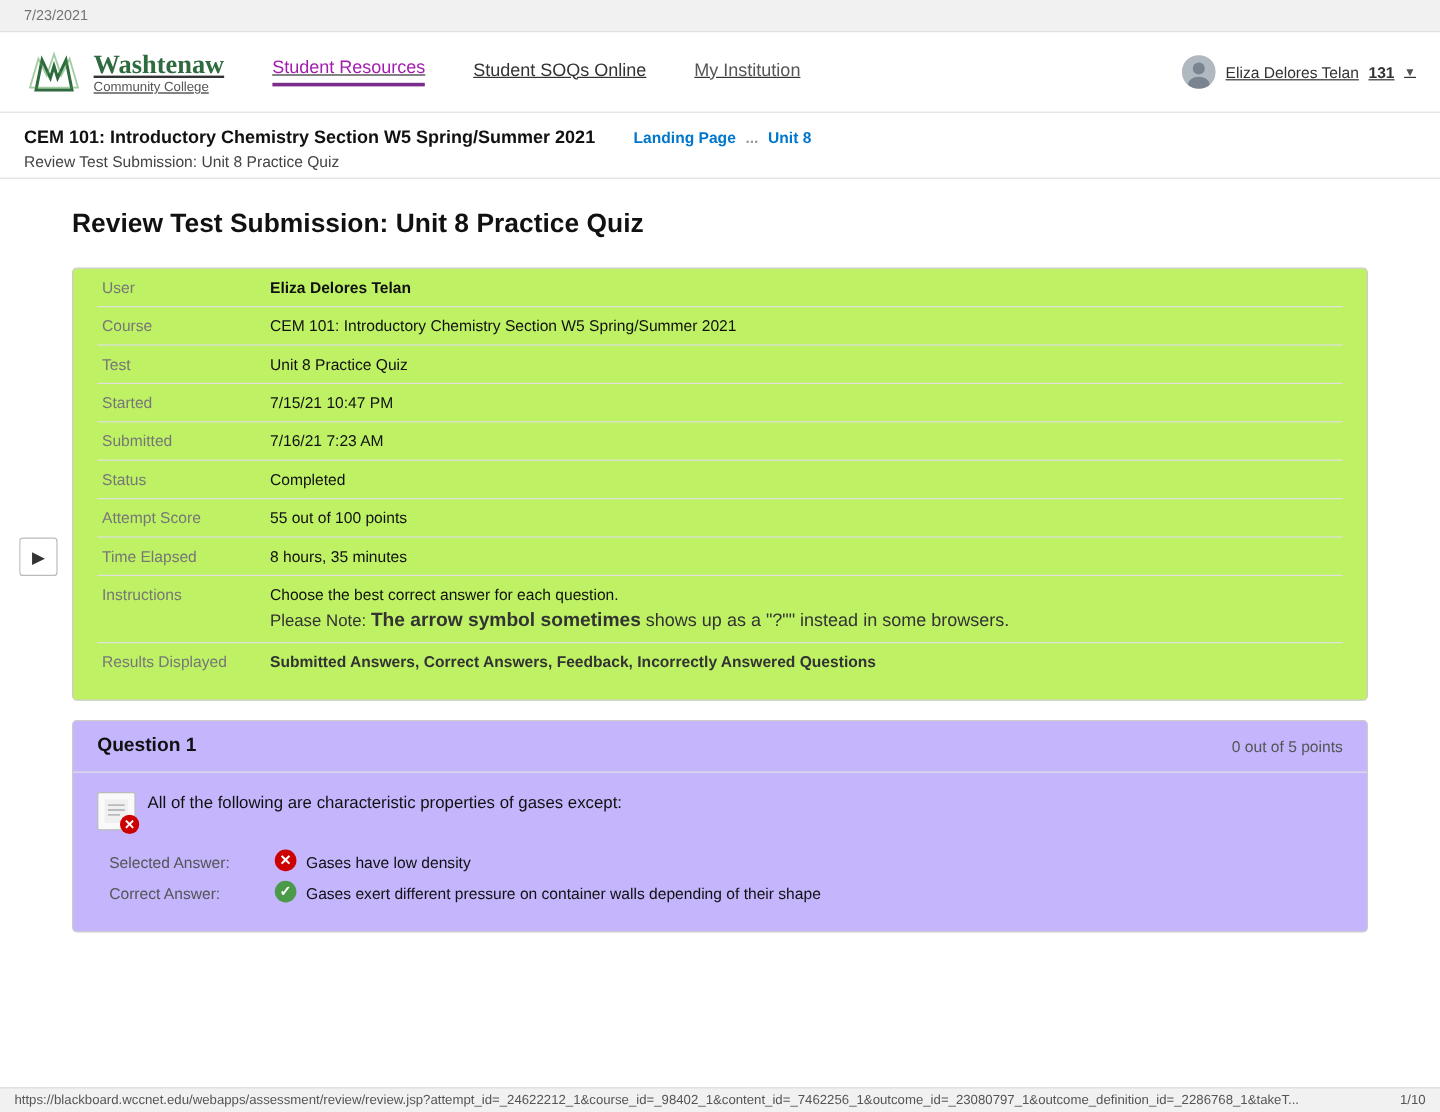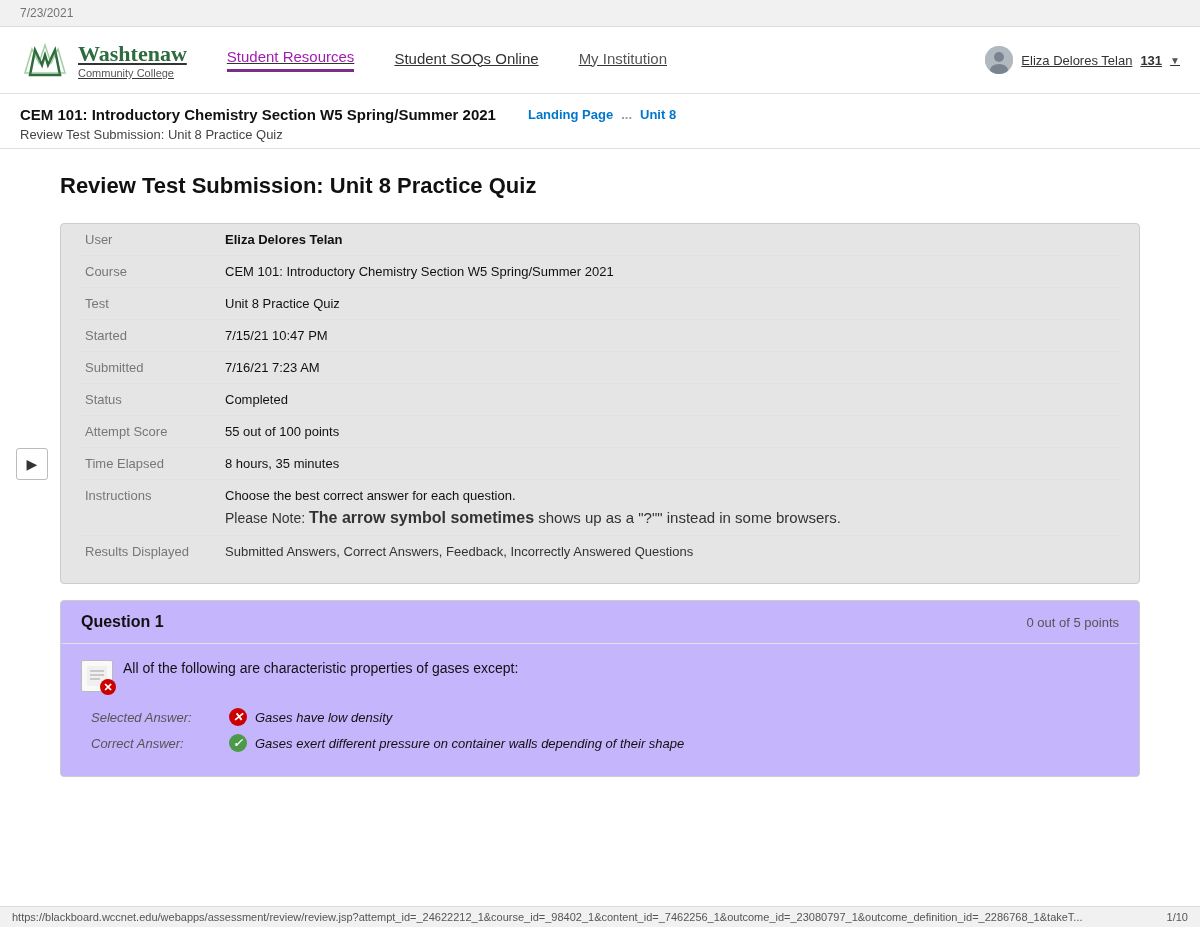--- a/index.html
+++ b/index.html
@@ -152,21 +152,21 @@
       font-weight: bold;
       color: #111;
       margin-bottom: 24px;
     }
     
     .info-card {
       border: 1px solid #ccc;
       border-radius: 4px;
       padding: 0 20px 16px 20px;
       margin-bottom: 0;
-      background: #e5e5e5;
+      background: #bef264;
     }
     .info-table {
       width: 100%;
       border-collapse: collapse;
     }
     .info-table tr {
       border-bottom: 1px solid #e0e0e0;
     }
     .info-table tr:last-child {
       border-bottom: none;
@@ -254,25 +254,24 @@
       font-size: 11px;
       font-weight: bold;
     }
     .question-text {
       font-size: 14px;
       color: #111;
       font-weight: 500;
     }
     .answer-row {
       display: flex;
-      align-items: center;
+      align-items: flex-end;
       gap: 8px;
       margin-bottom: 8px;
       padding-left: 10px;
-      font-style: italic;
     }
     .answer-label {
       font-size: 13px;
       color: #555;
       min-width: 130px;
     }
     .answer-icon {
       width: 18px;
       height: 18px;
       flex-shrink: 0;
@@ -330,20 +329,21 @@
     }
     .results-displayed-row td:first-child {
       color: #777;
       font-size: 13px;
       padding-top: 8px;
     }
     .results-displayed-row td:last-child {
       font-size: 13px;
       color: #333;
       padding-top: 8px;
+      font-weight: bold;
     }
   </style>
 </head>
 <body>
 
 <div class="browser-tab">
   <span>7/23/2021</span>
   <span></span>
 </div>
 

